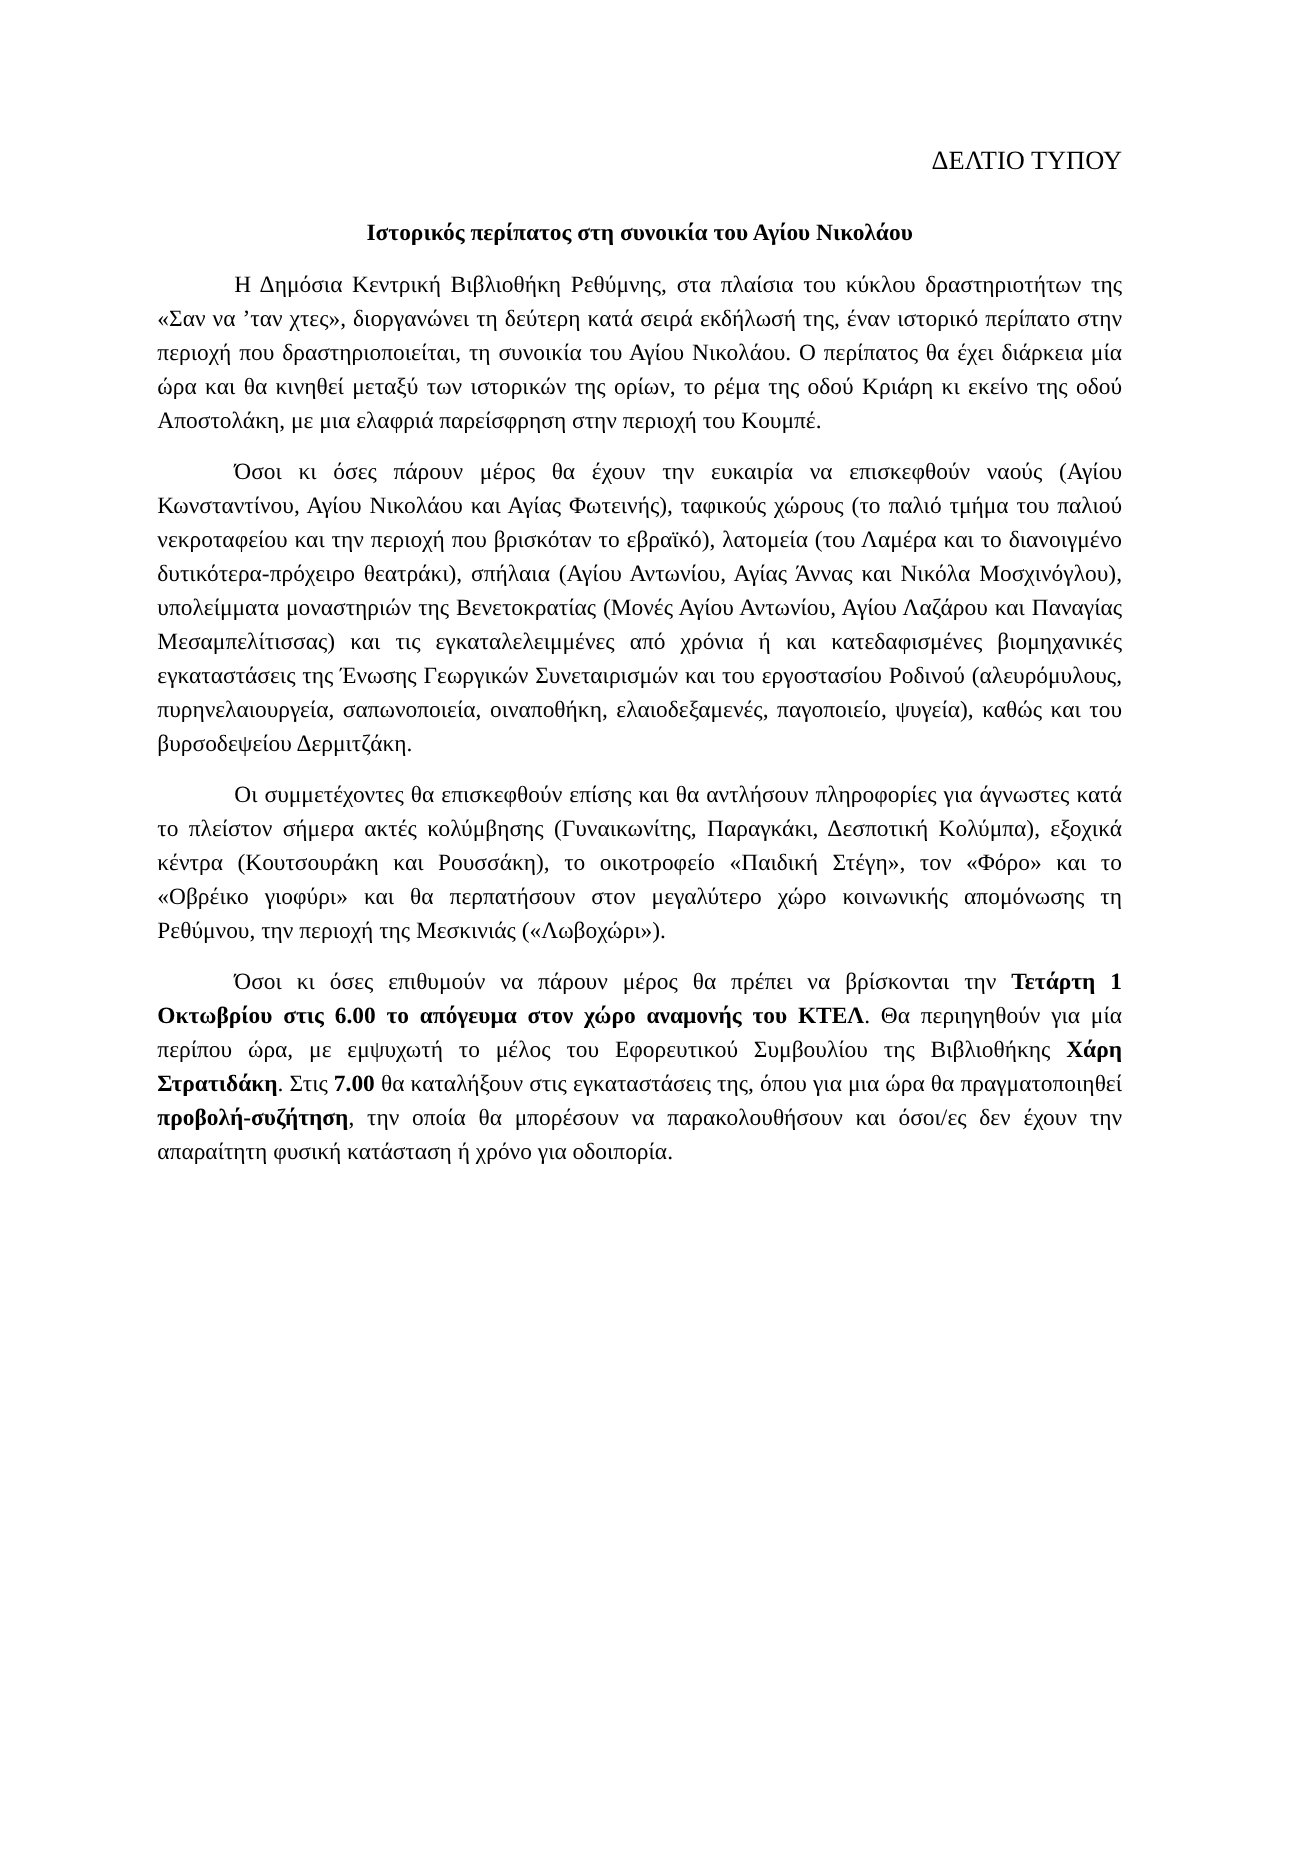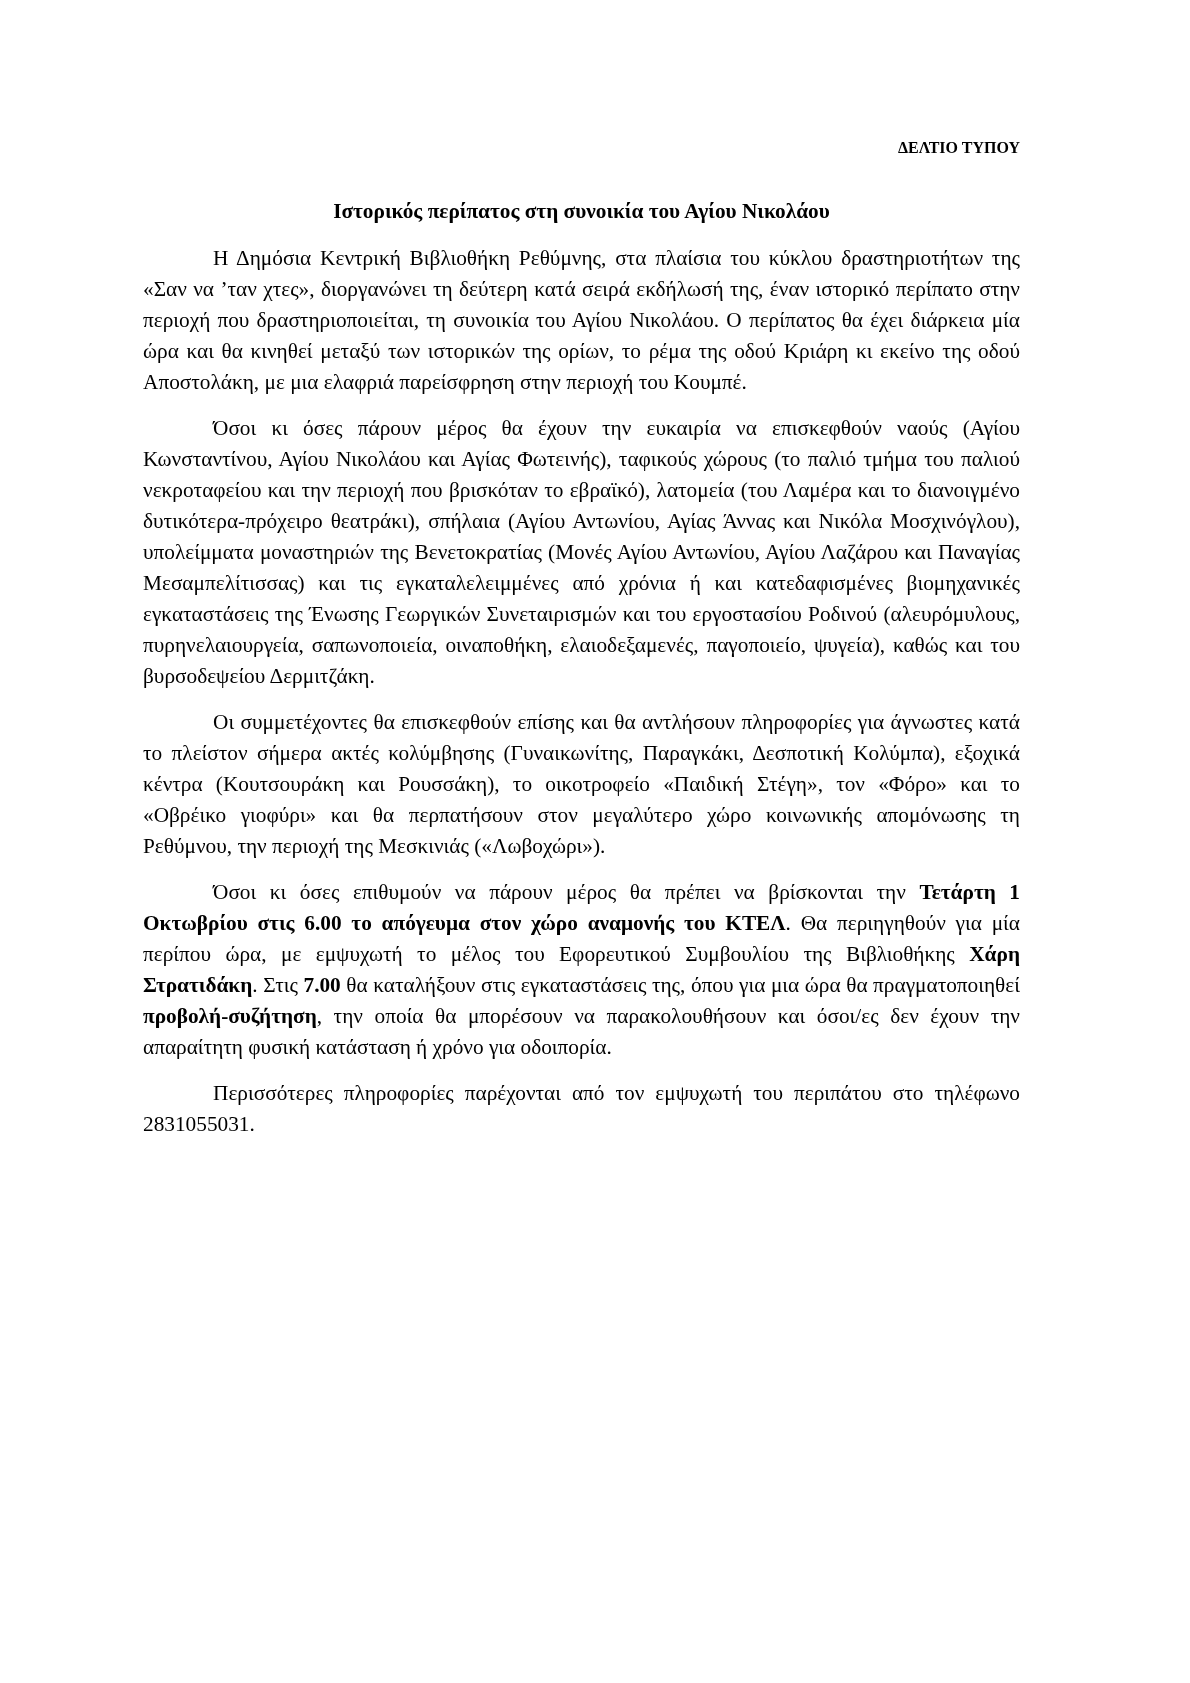--- a/index.html
+++ b/index.html
@@ -10,22 +10,21 @@
     top: 132px;
     width: 877px;
     font-family: "Liberation Serif", serif;
     font-size: 21.3px;
     line-height: 31px;
     color: #000000;
   }
   .header-label {
     text-align: right;
     margin: 0 0 33px 0;
-    font-size: 16px;
-    font-weight: bold;
+    font-size: 24px;
   }
   .title {
     text-align: center;
     font-weight: bold;
     margin: 16px;
   }
   p.para {
     margin: 0 0 15px 0;
     text-align: justify;
     text-indent: 70px;
@@ -37,14 +36,13 @@
 <body>
 
 <div class="page">
   <div class="header-label">ΔΕΛΤΙΟ ΤΥΠΟΥ</div>
   <div class="title">Ιστορικός περίπατος στη συνοικία του Αγίου Νικολάου</div>
 
   <p class="para first">Η Δημόσια Κεντρική Βιβλιοθήκη Ρεθύμνης, στα πλαίσια του κύκλου δραστηριοτήτων της «Σαν να ’ταν χτες», διοργανώνει τη δεύτερη κατά σειρά εκδήλωσή της, έναν ιστορικό περίπατο στην περιοχή που δραστηριοποιείται, τη συνοικία του Αγίου Νικολάου. Ο περίπατος θα έχει διάρκεια μία ώρα και θα κινηθεί μεταξύ των ιστορικών της ορίων, το ρέμα της οδού Κριάρη κι εκείνο της οδού Αποστολάκη, με μια ελαφριά παρείσφρηση στην περιοχή του Κουμπέ.</p>
   <p class="para">Όσοι κι όσες πάρουν μέρος θα έχουν την ευκαιρία να επισκεφθούν ναούς (Αγίου Κωνσταντίνου, Αγίου Νικολάου και Αγίας Φωτεινής), ταφικούς χώρους (το παλιό τμήμα του παλιού νεκροταφείου και την περιοχή που βρισκόταν το εβραϊκό), λατομεία (του Λαμέρα και το διανοιγμένο δυτικότερα-πρόχειρο θεατράκι), σπήλαια (Αγίου Αντωνίου, Αγίας Άννας και Νικόλα Μοσχινόγλου), υπολείμματα μοναστηριών της Βενετοκρατίας (Μονές Αγίου Αντωνίου, Αγίου Λαζάρου και Παναγίας Μεσαμπελίτισσας) και τις εγκαταλελειμμένες από χρόνια ή και κατεδαφισμένες βιομηχανικές εγκαταστάσεις της Ένωσης Γεωργικών Συνεταιρισμών και του εργοστασίου Ροδινού (αλευρόμυλους, πυρηνελαιουργεία, σαπωνοποιεία, οιναποθήκη, ελαιοδεξαμενές, παγοποιείο, ψυγεία), καθώς και του βυρσοδεψείου Δερμιτζάκη.</p>
   <p class="para">Οι συμμετέχοντες θα επισκεφθούν επίσης και θα αντλήσουν πληροφορίες για άγνωστες κατά το πλείστον σήμερα ακτές κολύμβησης (Γυναικωνίτης, Παραγκάκι, Δεσποτική Κολύμπα), εξοχικά κέντρα (Κουτσουράκη και Ρουσσάκη), το οικοτροφείο «Παιδική Στέγη», τον «Φόρο» και το «Οβρέικο γιοφύρι» και θα περπατήσουν στον μεγαλύτερο χώρο κοινωνικής απομόνωσης τη Ρεθύμνου, την περιοχή της Μεσκινιάς («Λωβοχώρι»).</p>
   <p class="para"><span>Όσοι κι όσες επιθυμούν να πάρουν μέρος θα πρέπει να βρίσκονται την </span><b>Τετάρτη 1 Οκτωβρίου στις 6.00 το απόγευμα στον χώρο αναμονής του ΚΤΕΛ</b><span>. Θα περιηγηθούν για μία περίπου ώρα, με εμψυχωτή το μέλος του Εφορευτικού Συμβουλίου της Βιβλιοθήκης </span><b>Χάρη Στρατιδάκη</b><span>. Στις </span><b>7.00</b><span> θα καταλήξουν στις εγκαταστάσεις της, όπου για μια ώρα θα πραγματοποιηθεί </span><b>προβολή-συζήτηση</b><span>, την οποία θα μπορέσουν να παρακολουθήσουν και όσοι/ες δεν έχουν την απαραίτητη φυσική κατάσταση ή χρόνο για οδοιπορία.</span></p>
-  <p class="para">Περισσότερες πληροφορίες παρέχονται από τον εμψυχωτή του περιπάτου στο τηλέφωνο 2831055031.</p>
 </div>
 
 </body></html>

